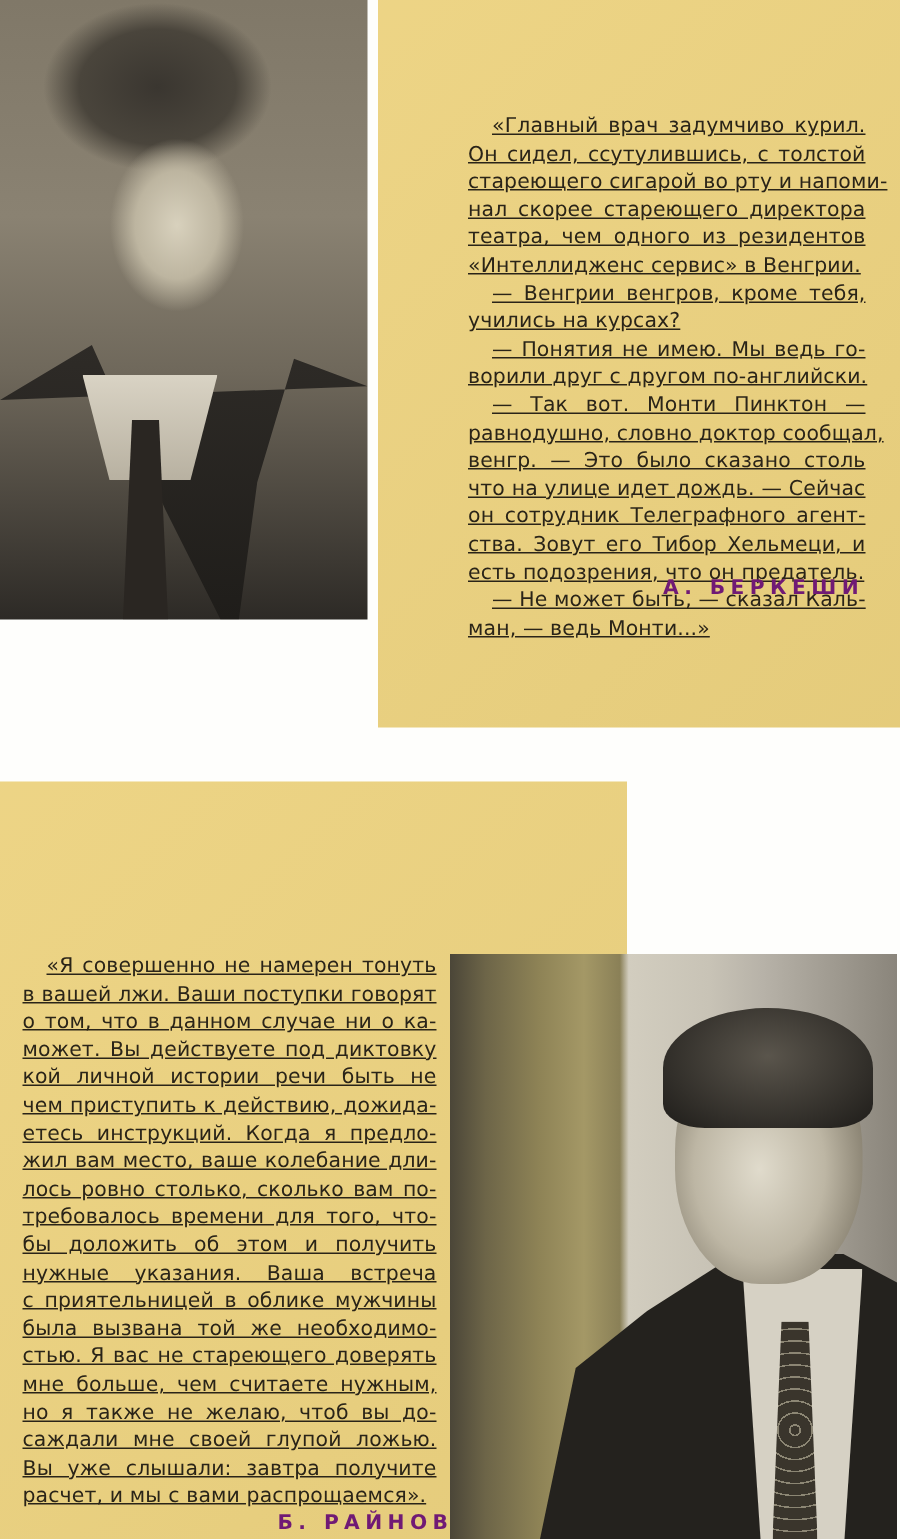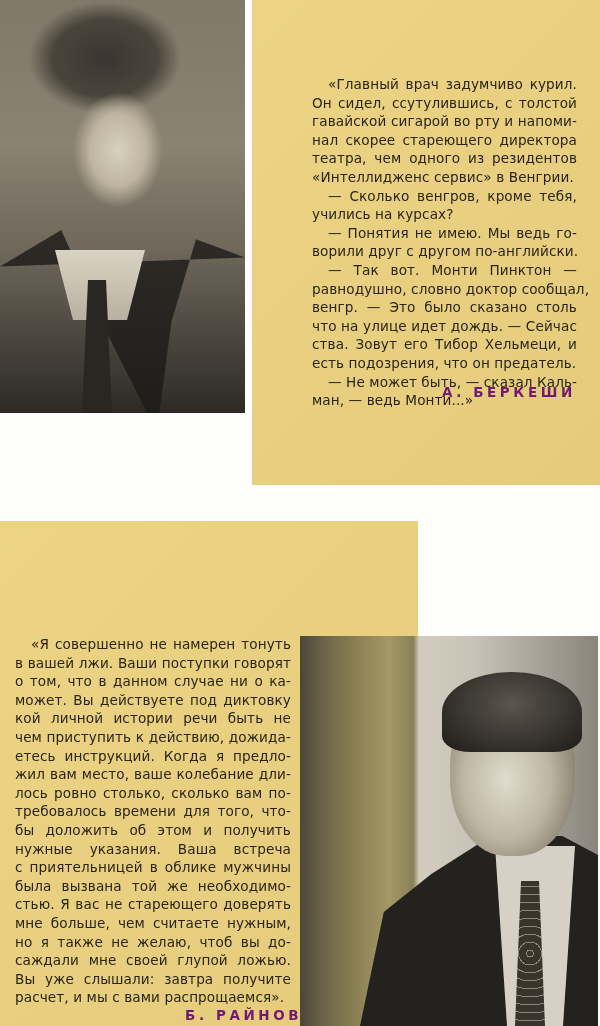--- a/index.html
+++ b/index.html
@@ -79,20 +79,21 @@
       line-height: 18.6px;
       text-align: justify;
       letter-spacing: 0.1px;
     }
     .text-block .line {
       display: block;
       text-align: justify;
       text-align-last: justify;
       white-space: nowrap;
       height: 18.6px;
+      text-decoration: underline;
     }
     .text-block .line.last { text-align-last: left; }
     .text-top { left: 312px; top: 75px; width: 265px; }
     .text-bottom { left: 15px; top: 635px; width: 276px; }
     .signature {
       position: absolute;
       font-size: 13.5px;
       letter-spacing: 3.6px;
       font-weight: bold;
       color: #701a75;
@@ -107,32 +108,33 @@
   <div class="suit"></div>
   <div class="collar"></div>
   <div class="tie"></div>
 </div>
 
 <div class="yellow yellow-top"></div>
 
 <div class="text-block text-top">
   <span class="line" style="text-indent:16px">«Главный врач задумчиво курил.</span>
   <span class="line">Он сидел, ссутулившись, с толстой</span>
-  <span class="line">гавайской сигарой во рту и напоми-</span>
+  <span class="line">стареющего сигарой во рту и напоми-</span>
   <span class="line">нал скорее стареющего директора</span>
   <span class="line">театра, чем одного из резидентов</span>
   <span class="line last">«Интеллидженс сервис» в Венгрии.</span>
-  <span class="line" style="text-indent:16px">— Сколько венгров, кроме тебя,</span>
+  <span class="line" style="text-indent:16px">— Венгрии венгров, кроме тебя,</span>
   <span class="line last">учились на курсах?</span>
   <span class="line" style="text-indent:16px">— Понятия не имею. Мы ведь го-</span>
   <span class="line last">ворили друг с другом по-английски.</span>
   <span class="line" style="text-indent:16px">— Так вот. Монти Пинктон —</span>
   <span class="line">равнодушно, словно доктор сообщал,</span>
   <span class="line">венгр. — Это было сказано столь</span>
   <span class="line">что на улице идет дождь. — Сейчас</span>
+  <span class="line">он сотрудник Телеграфного агент-</span>
   <span class="line">ства. Зовут его Тибор Хельмеци, и</span>
   <span class="line last">есть подозрения, что он предатель.</span>
   <span class="line" style="text-indent:16px">— Не может быть, — сказал Каль-</span>
   <span class="line last">ман, — ведь Монти...»</span>
 </div>
 
 <div class="signature sig-top">А. БЕРКЕШИ</div>
 
 <div class="yellow yellow-bottom"></div>
 

